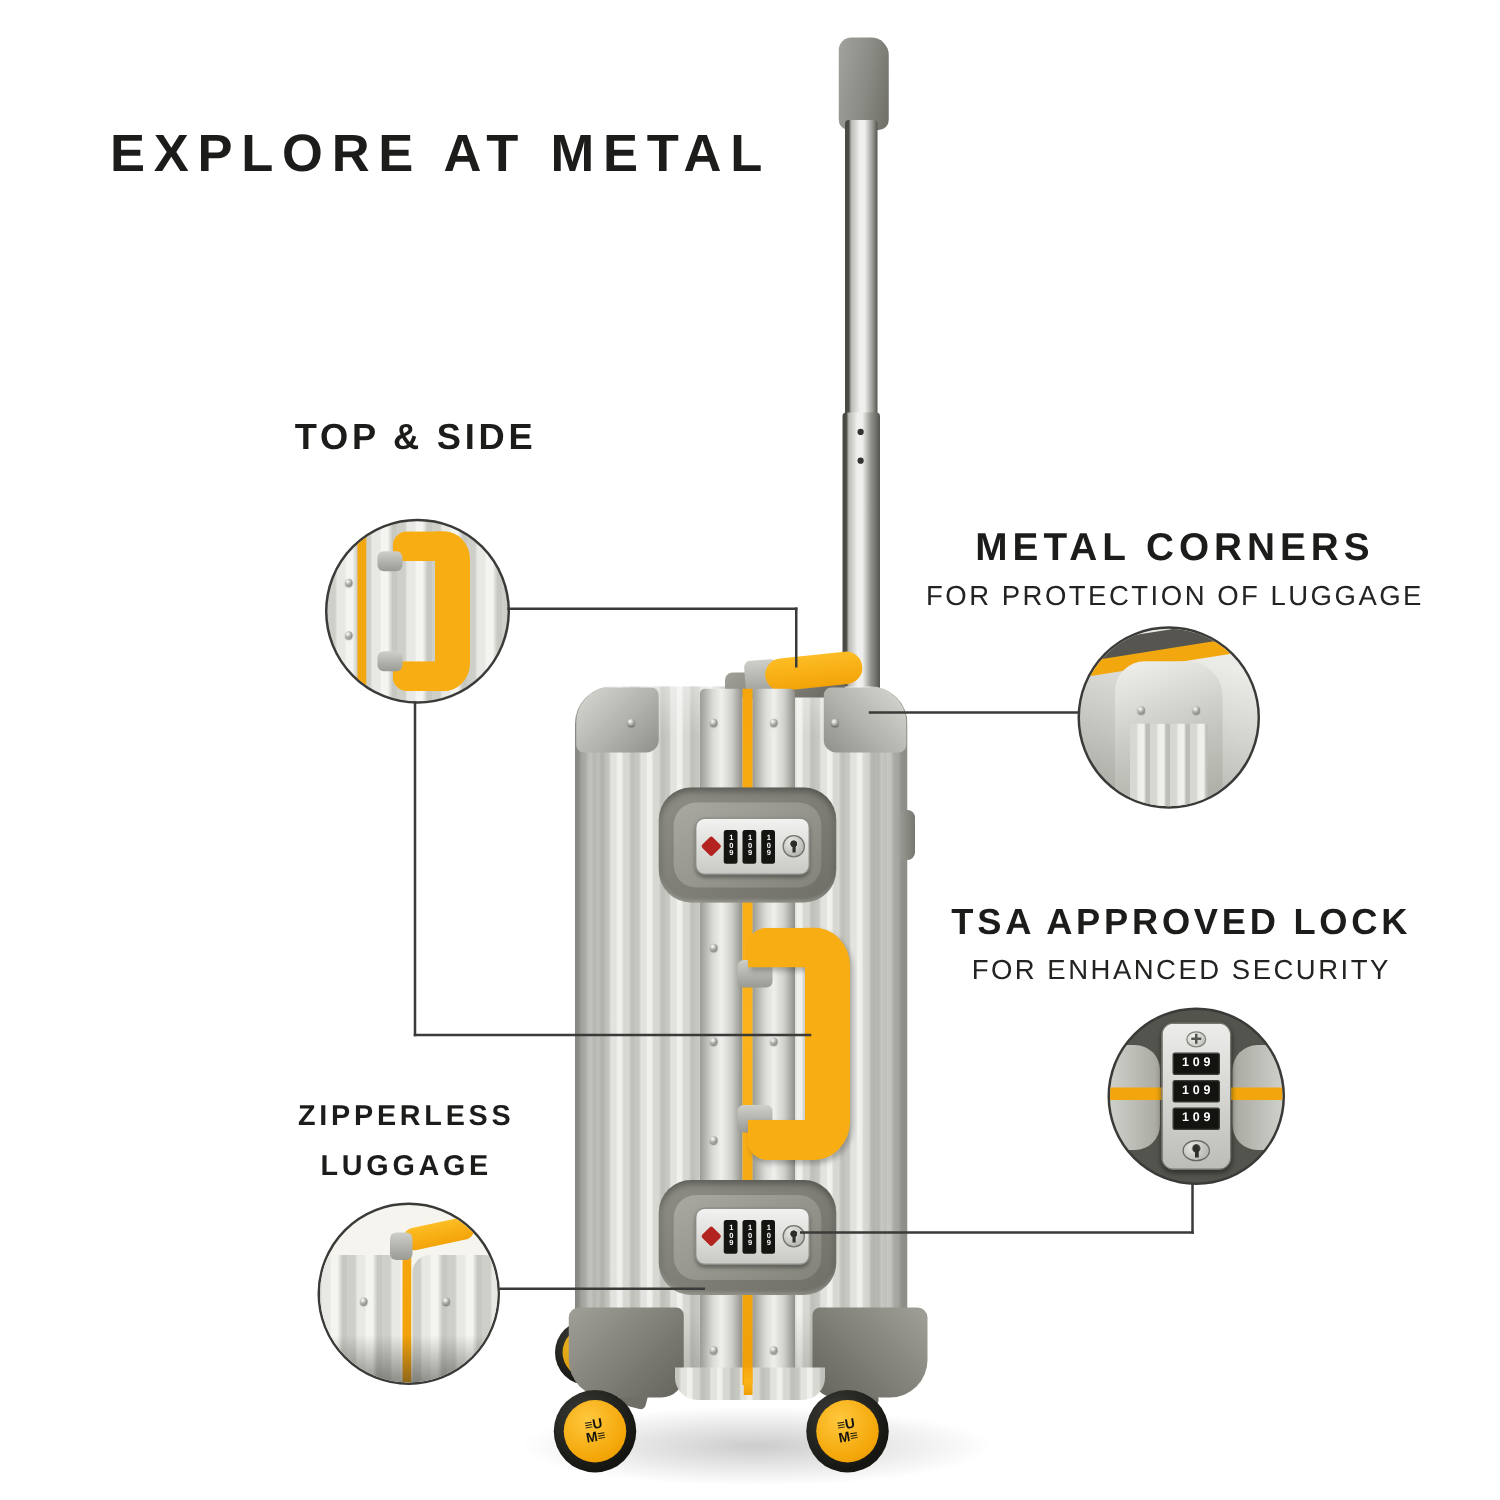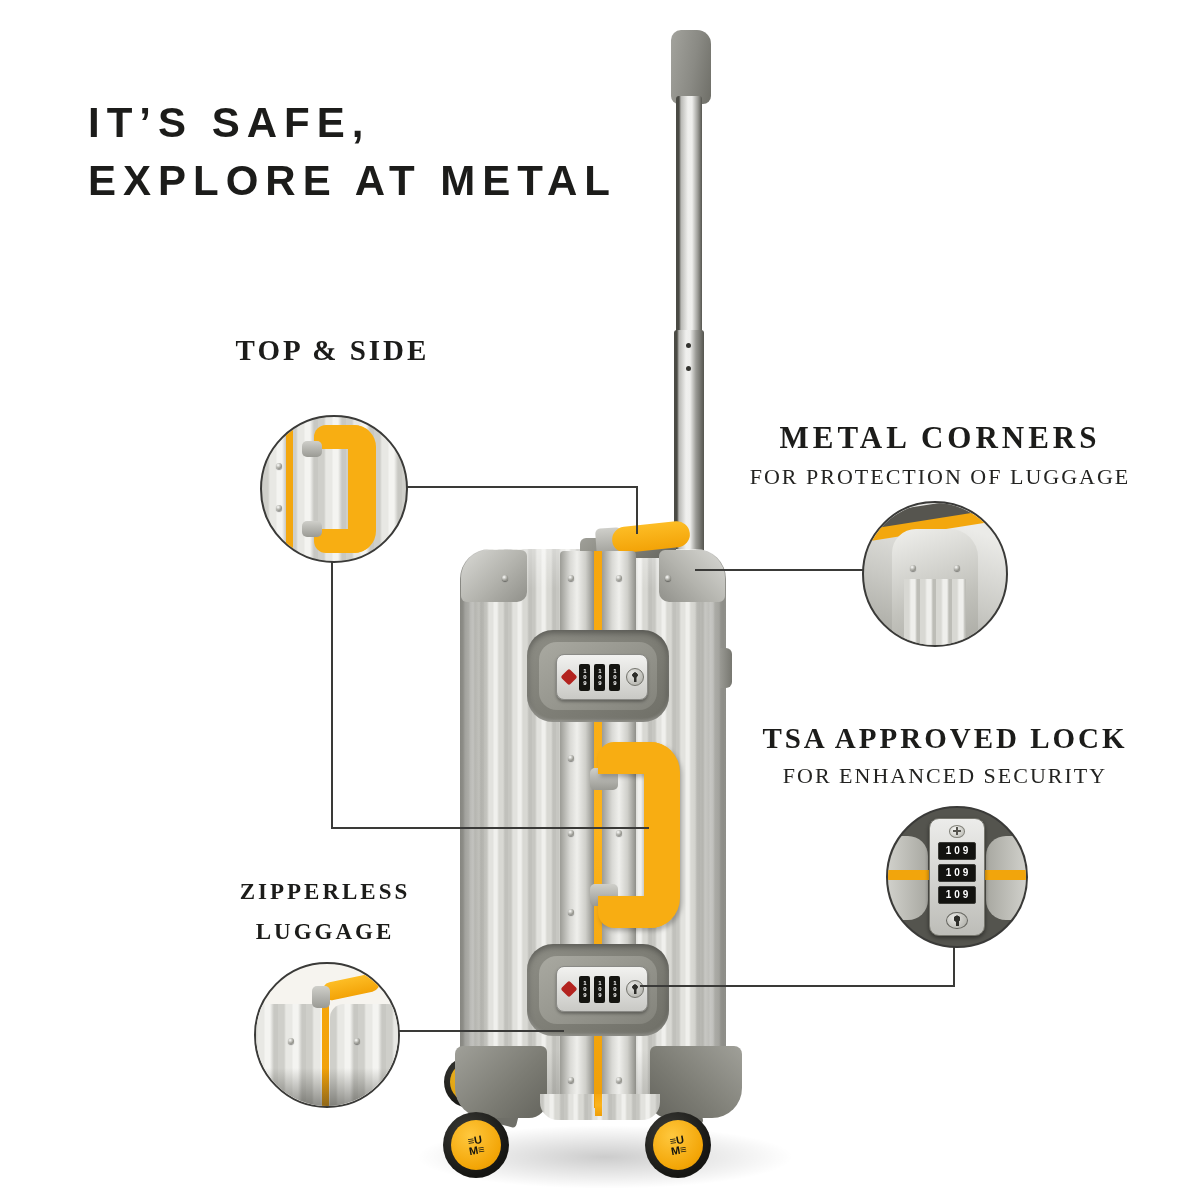--- a/index.html
+++ b/index.html
@@ -1,21 +1,21 @@
 <!DOCTYPE html>
 <html><head>
 <meta charset="utf-8">
 <style>
   html,body{margin:0;padding:0;background:#ffffff;}
   #scene{position:relative;width:1200px;height:1200px;background:#ffffff;overflow:hidden;
          font-family:"Liberation Sans",sans-serif;color:#1c1c1a;}
   .abs{position:absolute;}
   
   .title{left:88px;top:94px;font-size:42px;font-weight:700;letter-spacing:7px;line-height:58px;z-index:12;}
-  .ct{text-align:center;z-index:12;font-family:Liberation Serif, serif;}
+  .ct{text-align:center;z-index:12;}
   .ct .h{font-weight:700;letter-spacing:3px;}
   .ct .s{font-size:22px;letter-spacing:2px;margin-top:8px;color:#232321;}
   .t-handles{left:140px;top:334px;width:385px;}
   .t-handles .h{font-size:29px;}
   .t-corners{left:740px;top:420px;width:400px;}
   .t-corners .h{font-size:31px;letter-spacing:4px;}
   .t-lock{left:725px;top:722px;width:440px;}
   .t-lock .h{font-size:29px;}
   .t-zip{left:185px;top:872px;width:280px;}
   .t-zip .h{font-size:23px;line-height:40px;}
@@ -83,21 +83,20 @@
        background:radial-gradient(circle at 50% 38%,#2e2e2a 0 3px,transparent 3.5px),
                   linear-gradient(#2e2e2a,#2e2e2a) 50% 70%/3px 7px no-repeat,
                   radial-gradient(circle at 35% 30%,#e8e8e5,#a9a9a2);}
 </style>
 </head>
 <body>
 
 <div id="scene">
 
   <div class="abs title">
-    <div>IT’S SAFE,</div>
     <div>EXPLORE AT METAL</div>
   </div>
 
   <div class="abs ct t-handles">
     <div class="h">TOP &amp; SIDE</div>
   </div>
 
   <div class="abs ct t-lock">
     <div class="h">TSA APPROVED LOCK</div>
     <div class="s">FOR ENHANCED SECURITY</div>

